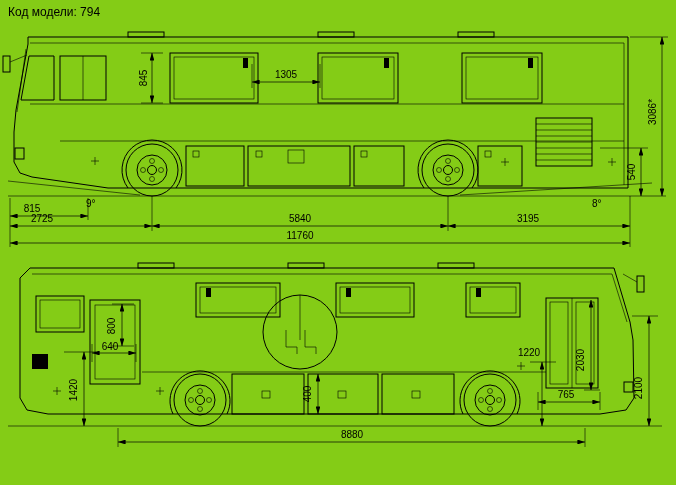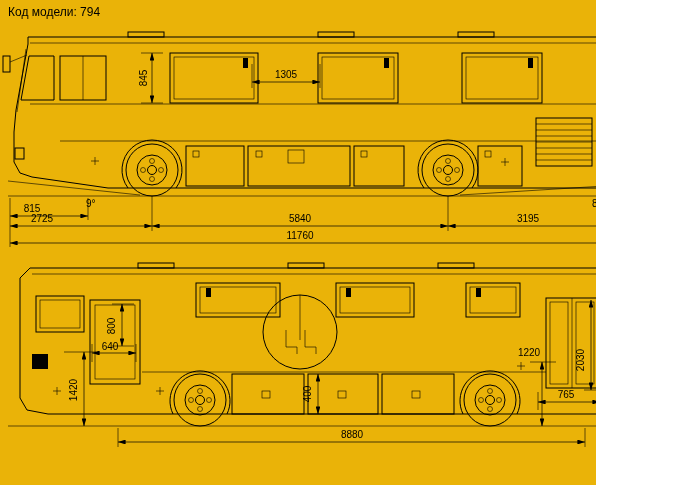--- a/index.html
+++ b/index.html
@@ -1,17 +1,17 @@
 <!DOCTYPE html>
 <html><head>
 <meta charset="utf-8">
 <style>
   * { box-sizing: border-box; }
   body { margin: 0; background: #ffffff; font-family: "Liberation Sans", sans-serif; }
-  .page { width: 596px; height: 485px; position: relative; background: #eab308; overflow: hidden; }
+  .page { width: 676px; height: 485px; position: relative; background: #84cc16; overflow: hidden; }
   svg { display: block; }
   text { font-family: "Liberation Sans", sans-serif; font-size: 10px; fill: #000; }
   .title-text { font-size: 12px; }
   .s    { fill: none; stroke: #000; stroke-width: 1; }
   .thin { fill: none; stroke: #000; stroke-width: 0.6; }
   .dim  { fill: none; stroke: #000; stroke-width: 0.7; }
   .ext  { fill: none; stroke: #000; stroke-width: 0.6; }
   .blk  { fill: #000; stroke: none; }
 </style>
 </head>

